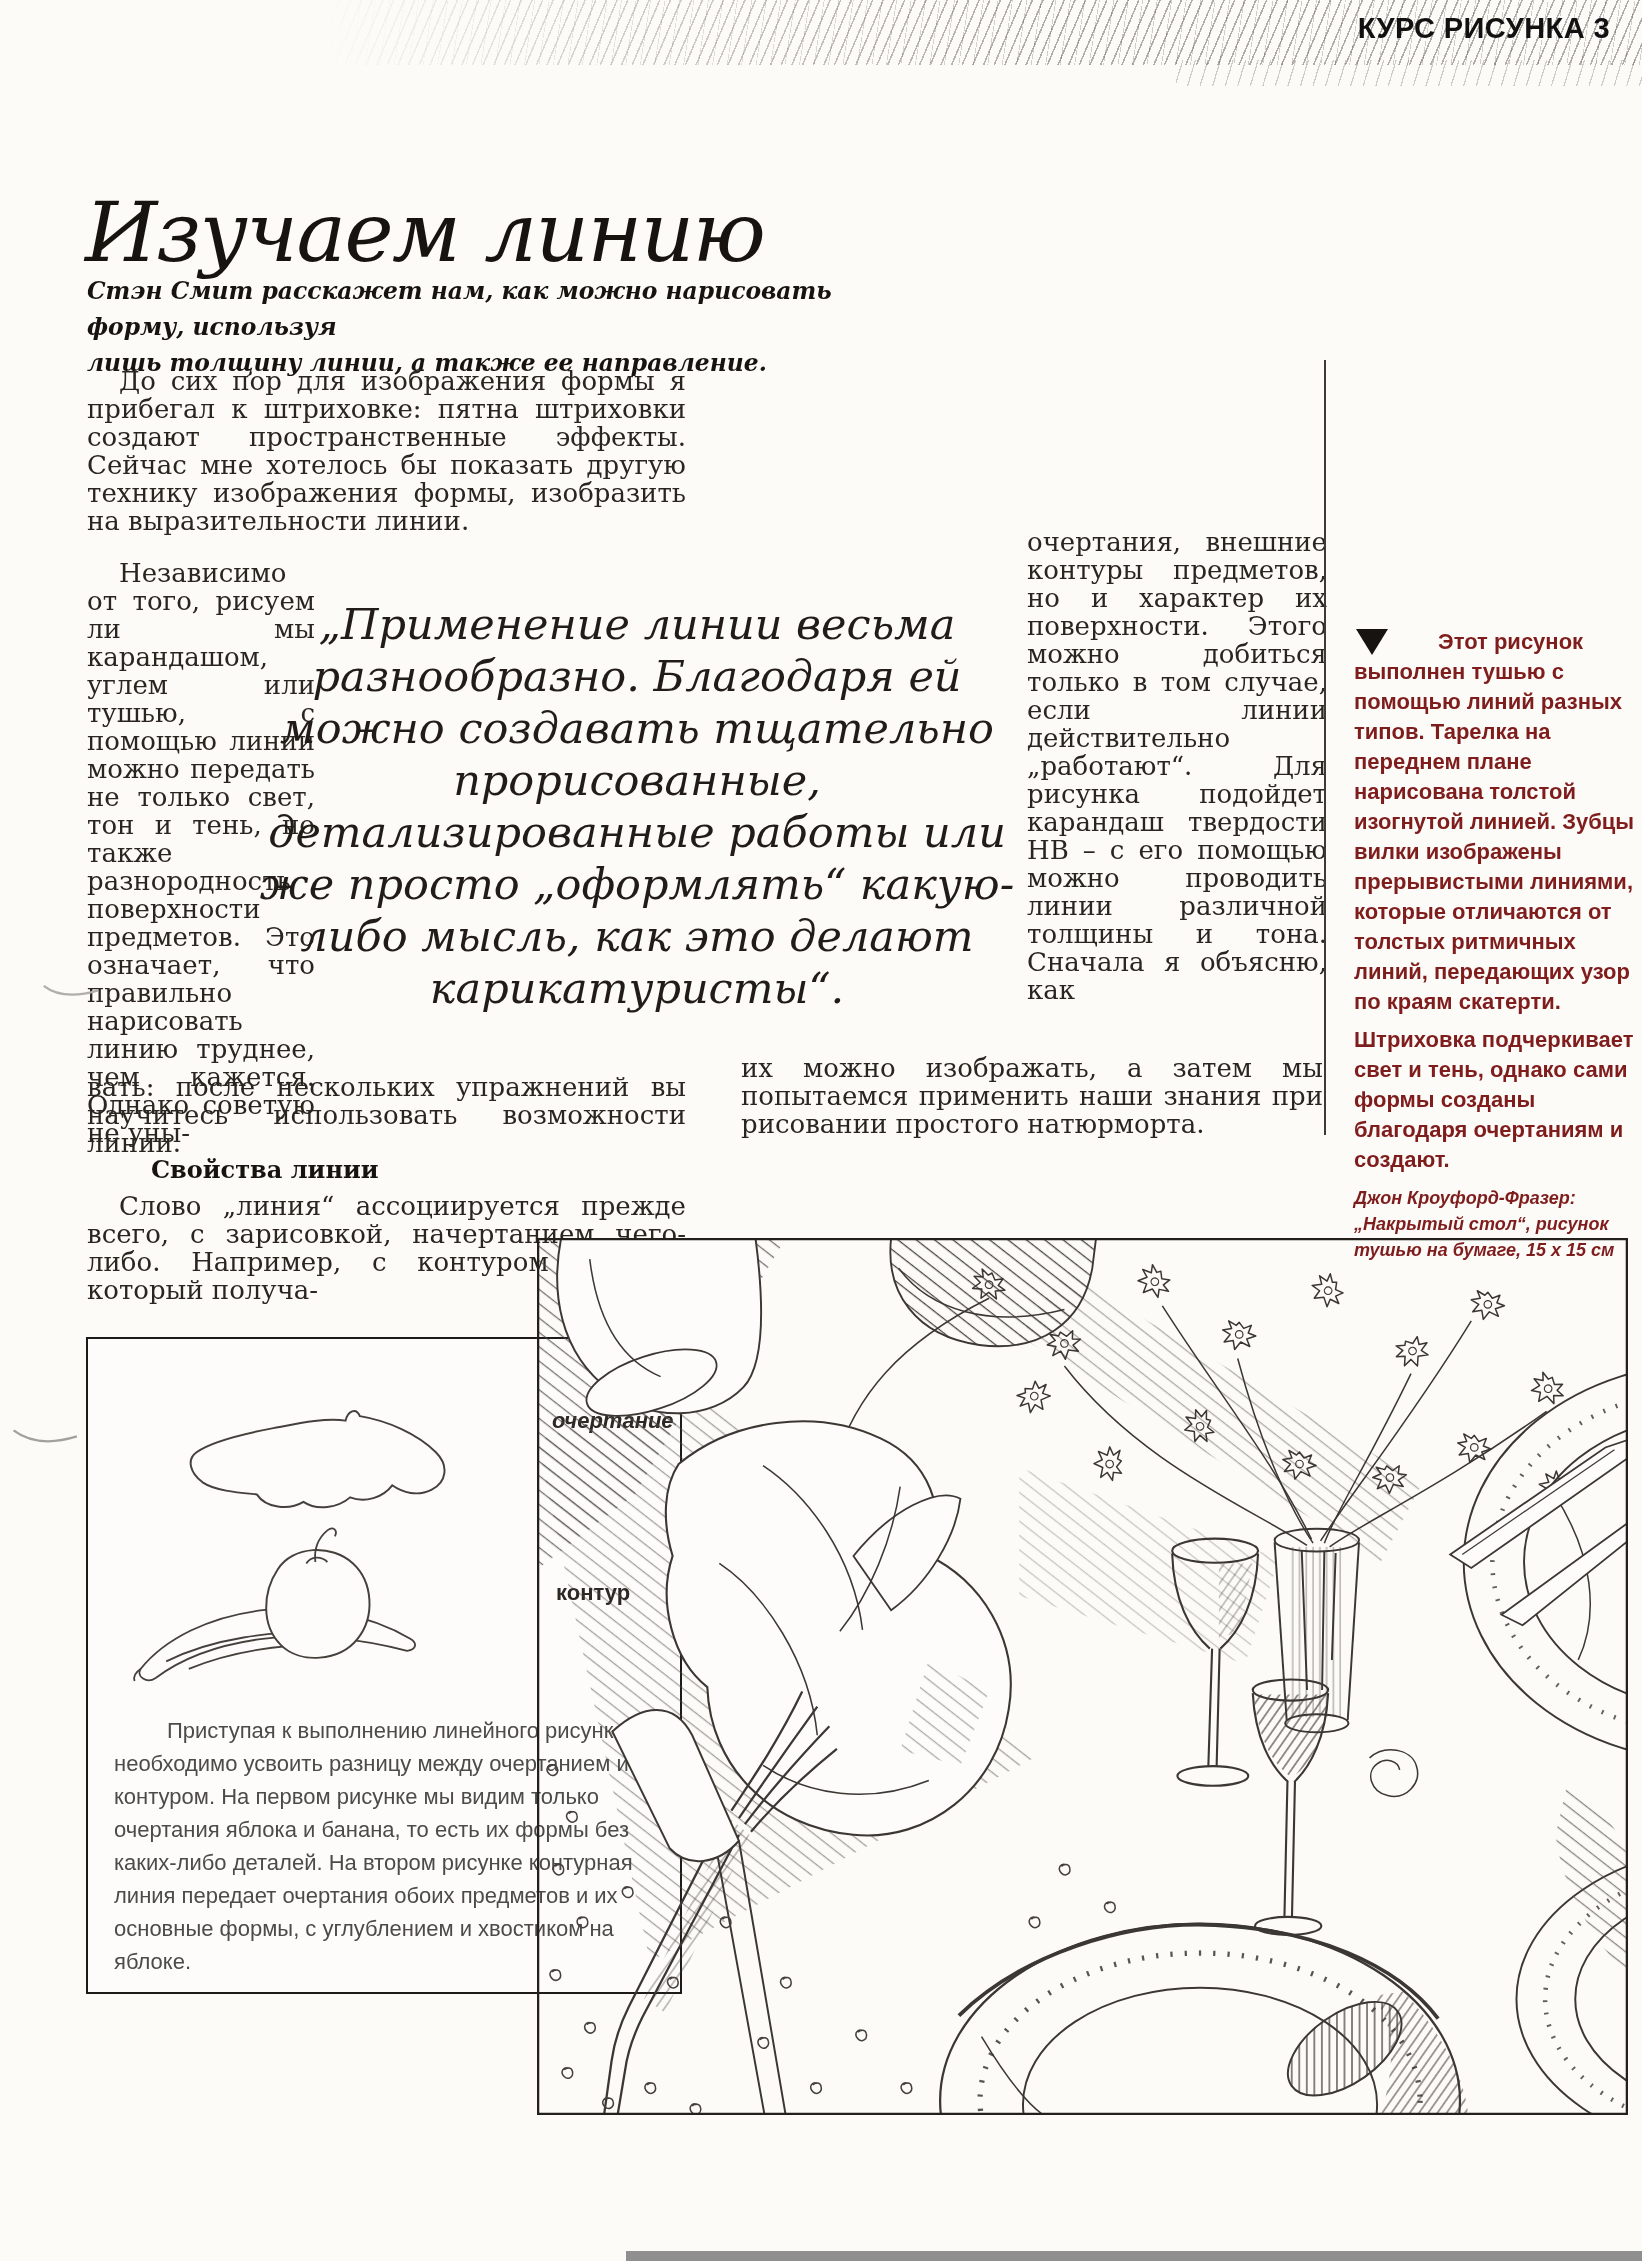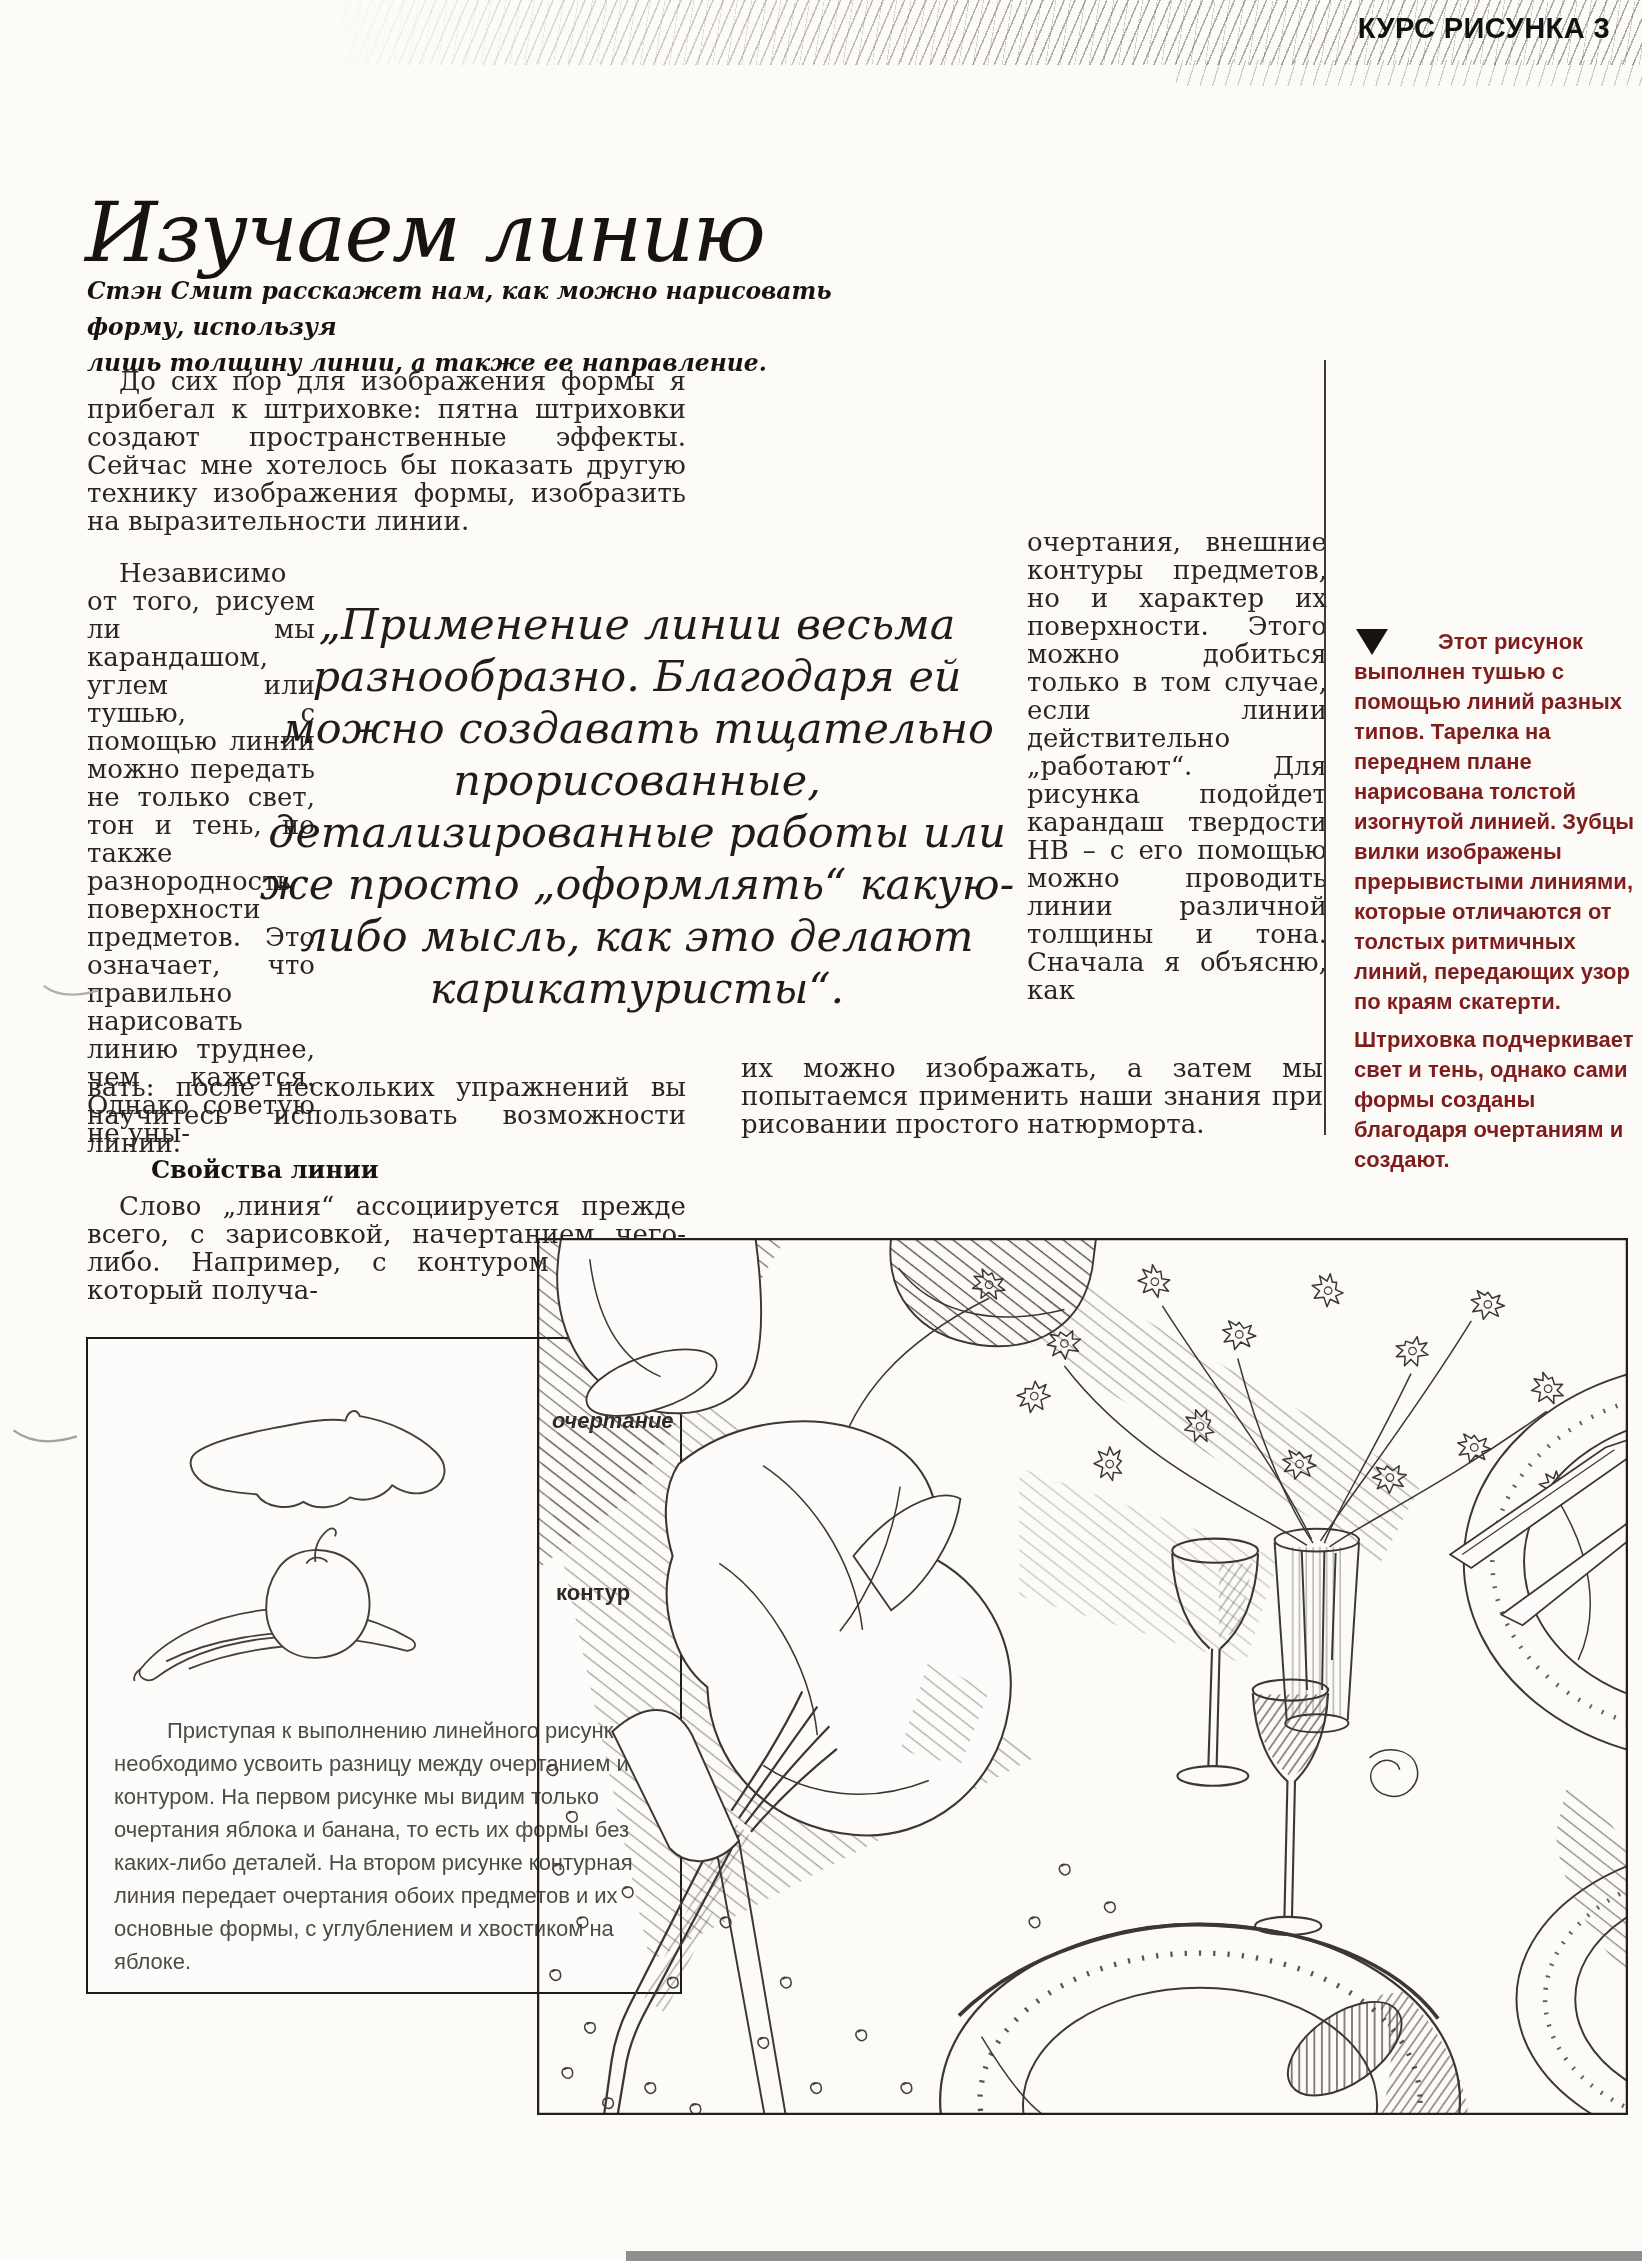--- a/index.html
+++ b/index.html
@@ -123,20 +123,21 @@
   <div class="body-text col2-cont">их можно изображать, а затем мы попытаемся применить наши знания при рисовании простого натюрморта.</div>
   <div class="section-heading">Свойства линии</div>
   <div class="body-text indent col1-props">Слово „линия“ ассоциируется прежде всего, с зарисовкой, начертанием чего-либо. Например, с контуром ладони, который получа-</div>
 
   <div class="v-divider"></div>
 
   <div class="sidebar">
     <div class="tri"></div>
     <p class="first">Этот рисунок выполнен тушью с помощью линий разных типов. Тарелка на переднем плане нарисована толстой изогнутой линией. Зубцы вилки изображены прерывистыми линиями, которые отличаются от толстых ритмичных линий, передающих узор по краям скатерти.</p>
     <p>Штриховка подчеркивает свет и тень, однако сами формы созданы благодаря очертаниям и создают.</p>
+    <p class="credit">Джон Кроуфорд-Фразер: „Накрытый стол“, рисунок тушью на бумаге, 15 х 15 см</p>
   </div>
 
   <div class="fig-box">
     <div class="fig-label label-outline">очертание</div>
     <div class="fig-label label-contour">контур</div>
 
     <svg class="outline-svg" width="301" height="128" viewBox="0 0 400 170">
       <path d="M34,112 C18,100 12,82 26,72 C44,59 86,48 128,40 C160,34 196,26 224,30 C227,17 238,12 243,24 C280,30 320,48 344,72 C362,90 358,112 338,122 C320,131 300,126 286,116 C274,132 250,140 230,132 C214,146 186,150 168,138 C148,150 118,146 106,128 C86,126 52,124 34,112 Z" fill="none" stroke="#44403b" stroke-width="2.6"></path>
     </svg>
 

